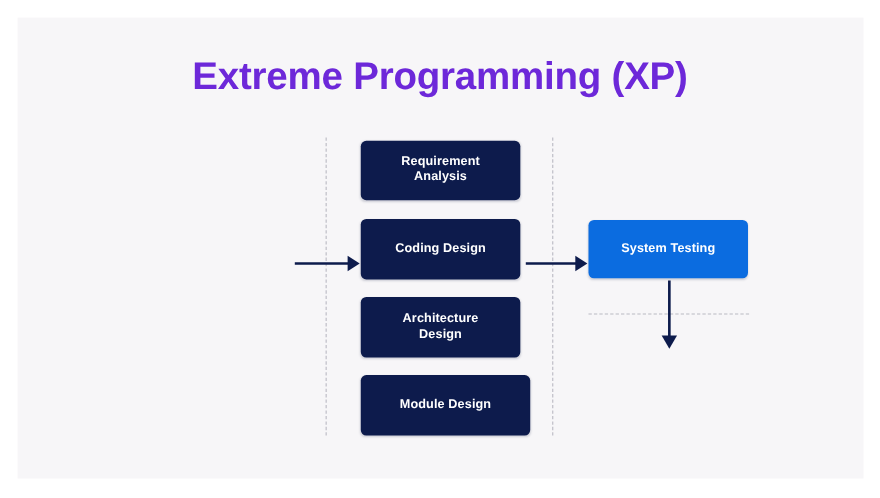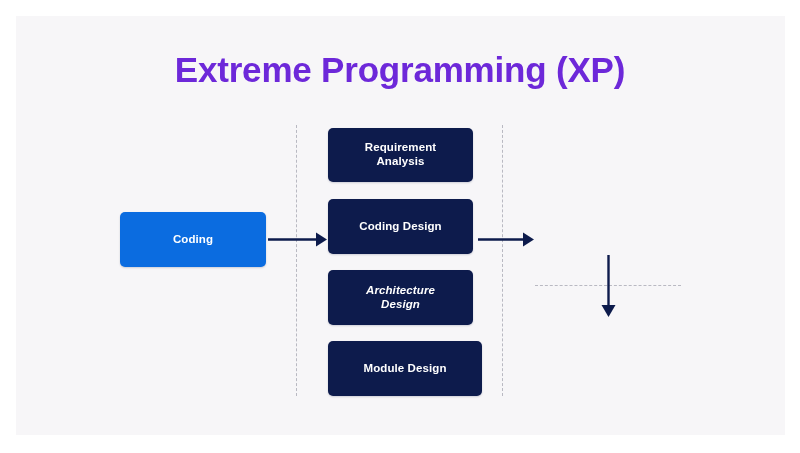--- a/index.html
+++ b/index.html
@@ -94,40 +94,40 @@
 
 <div id="canvas">
   <div class="panel"></div>
 
   <div class="diagram-title">Extreme Programming (XP)</div>
 
   <div class="vsep" style="left:296px; top:125px; height:271px;"></div>
   <div class="vsep" style="left:502px; top:125px; height:271px;"></div>
   <div class="hsep" style="left:535px; top:285px; width:146px;"></div>
 
-  <div class="node blue" style="left:120px; top:212px; width:146px; height:55px;">
-    <span>Coding</span>
-  </div>
 
   <div class="node navy" style="left:328px; top:128px; width:145px; height:54px;">
     <span>Requirement Analysis</span>
   </div>
 
   <div class="node navy" style="left:328px; top:199px; width:145px; height:55px;">
     <span>Coding Design</span>
   </div>
 
-  <div class="node navy" style="left:328px; top:270px; width:145px; height:55px;font-style:italic;">
+  <div class="node navy" style="left:328px; top:270px; width:145px; height:55px;">
     <span>Architecture Design</span>
   </div>
 
   <div class="node navy" style="left:328px; top:341px; width:154px; height:55px;">
     <span>Module Design</span>
   </div>
 
+  <div class="node blue" style="left:535px; top:200px; width:145px; height:53px;">
+    <span>System Testing</span>
+  </div>
 
 
   <div class="arrow-h" style="left:268px; top:231px; width:60px; height:17px;">
     <svg class="arrow-svg" width="60" height="17" viewBox="0 0 60 17">
       <line x1="0" y1="8.5" x2="50" y2="8.5" stroke="#0d1b4c" stroke-width="2.4"></line>
       <path d="M 48 1.5 L 59 8.5 L 48 15.5 Z" fill="#0d1b4c"></path>
     </svg>
   </div>
 
   <div class="arrow-h" style="left:478px; top:231px; width:57px; height:17px;">

